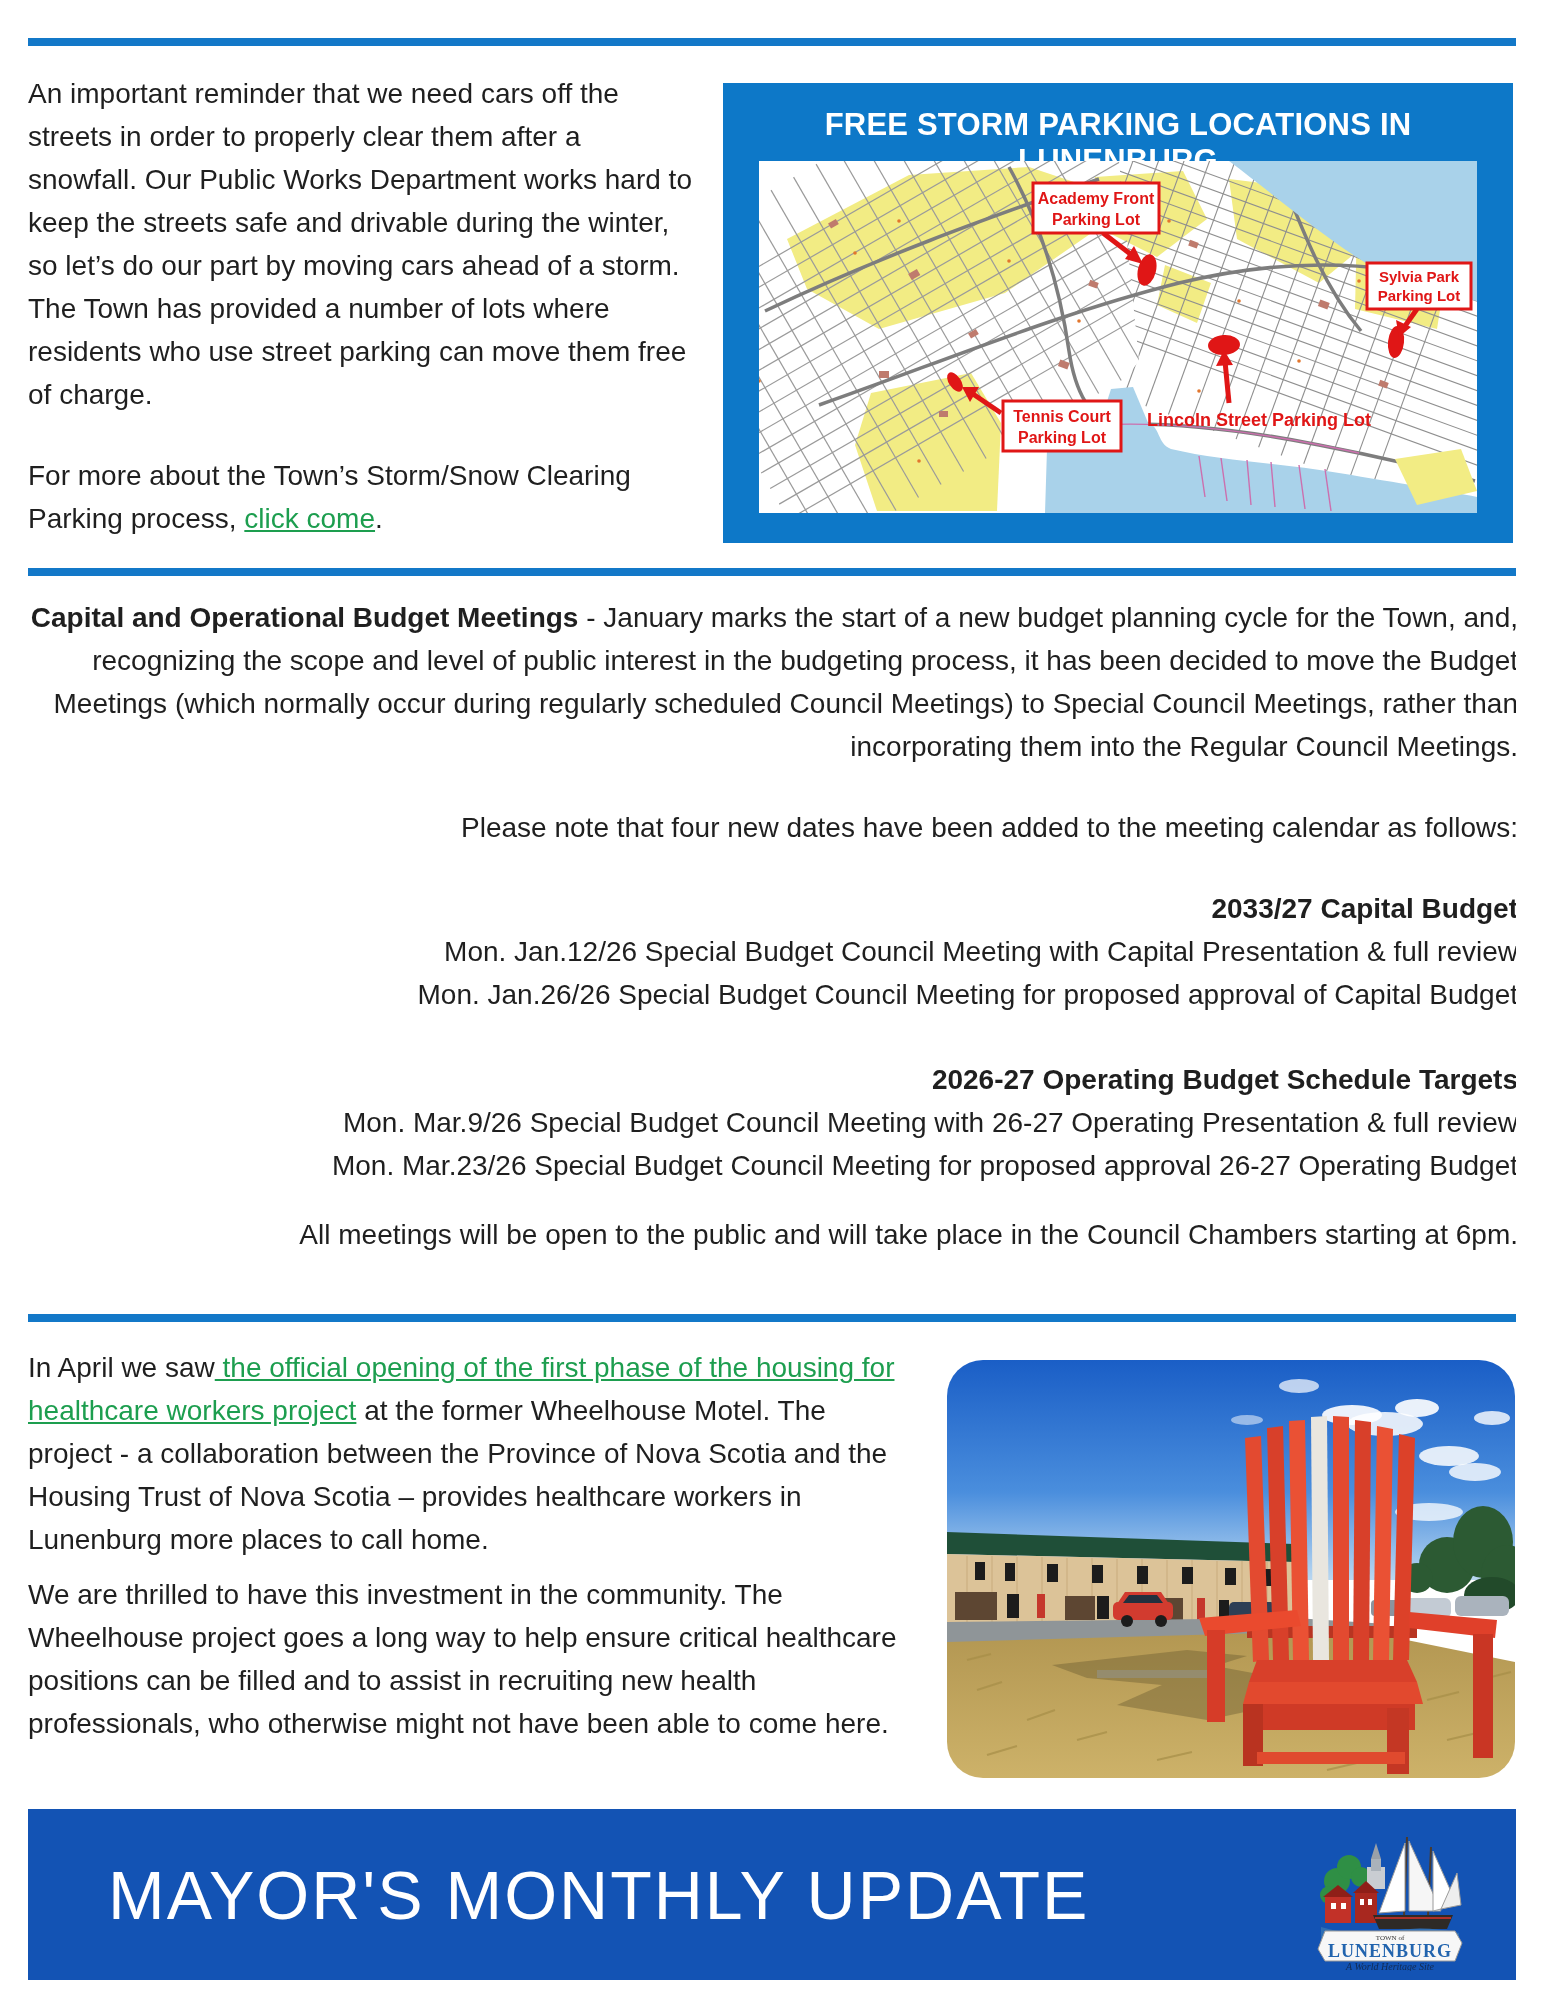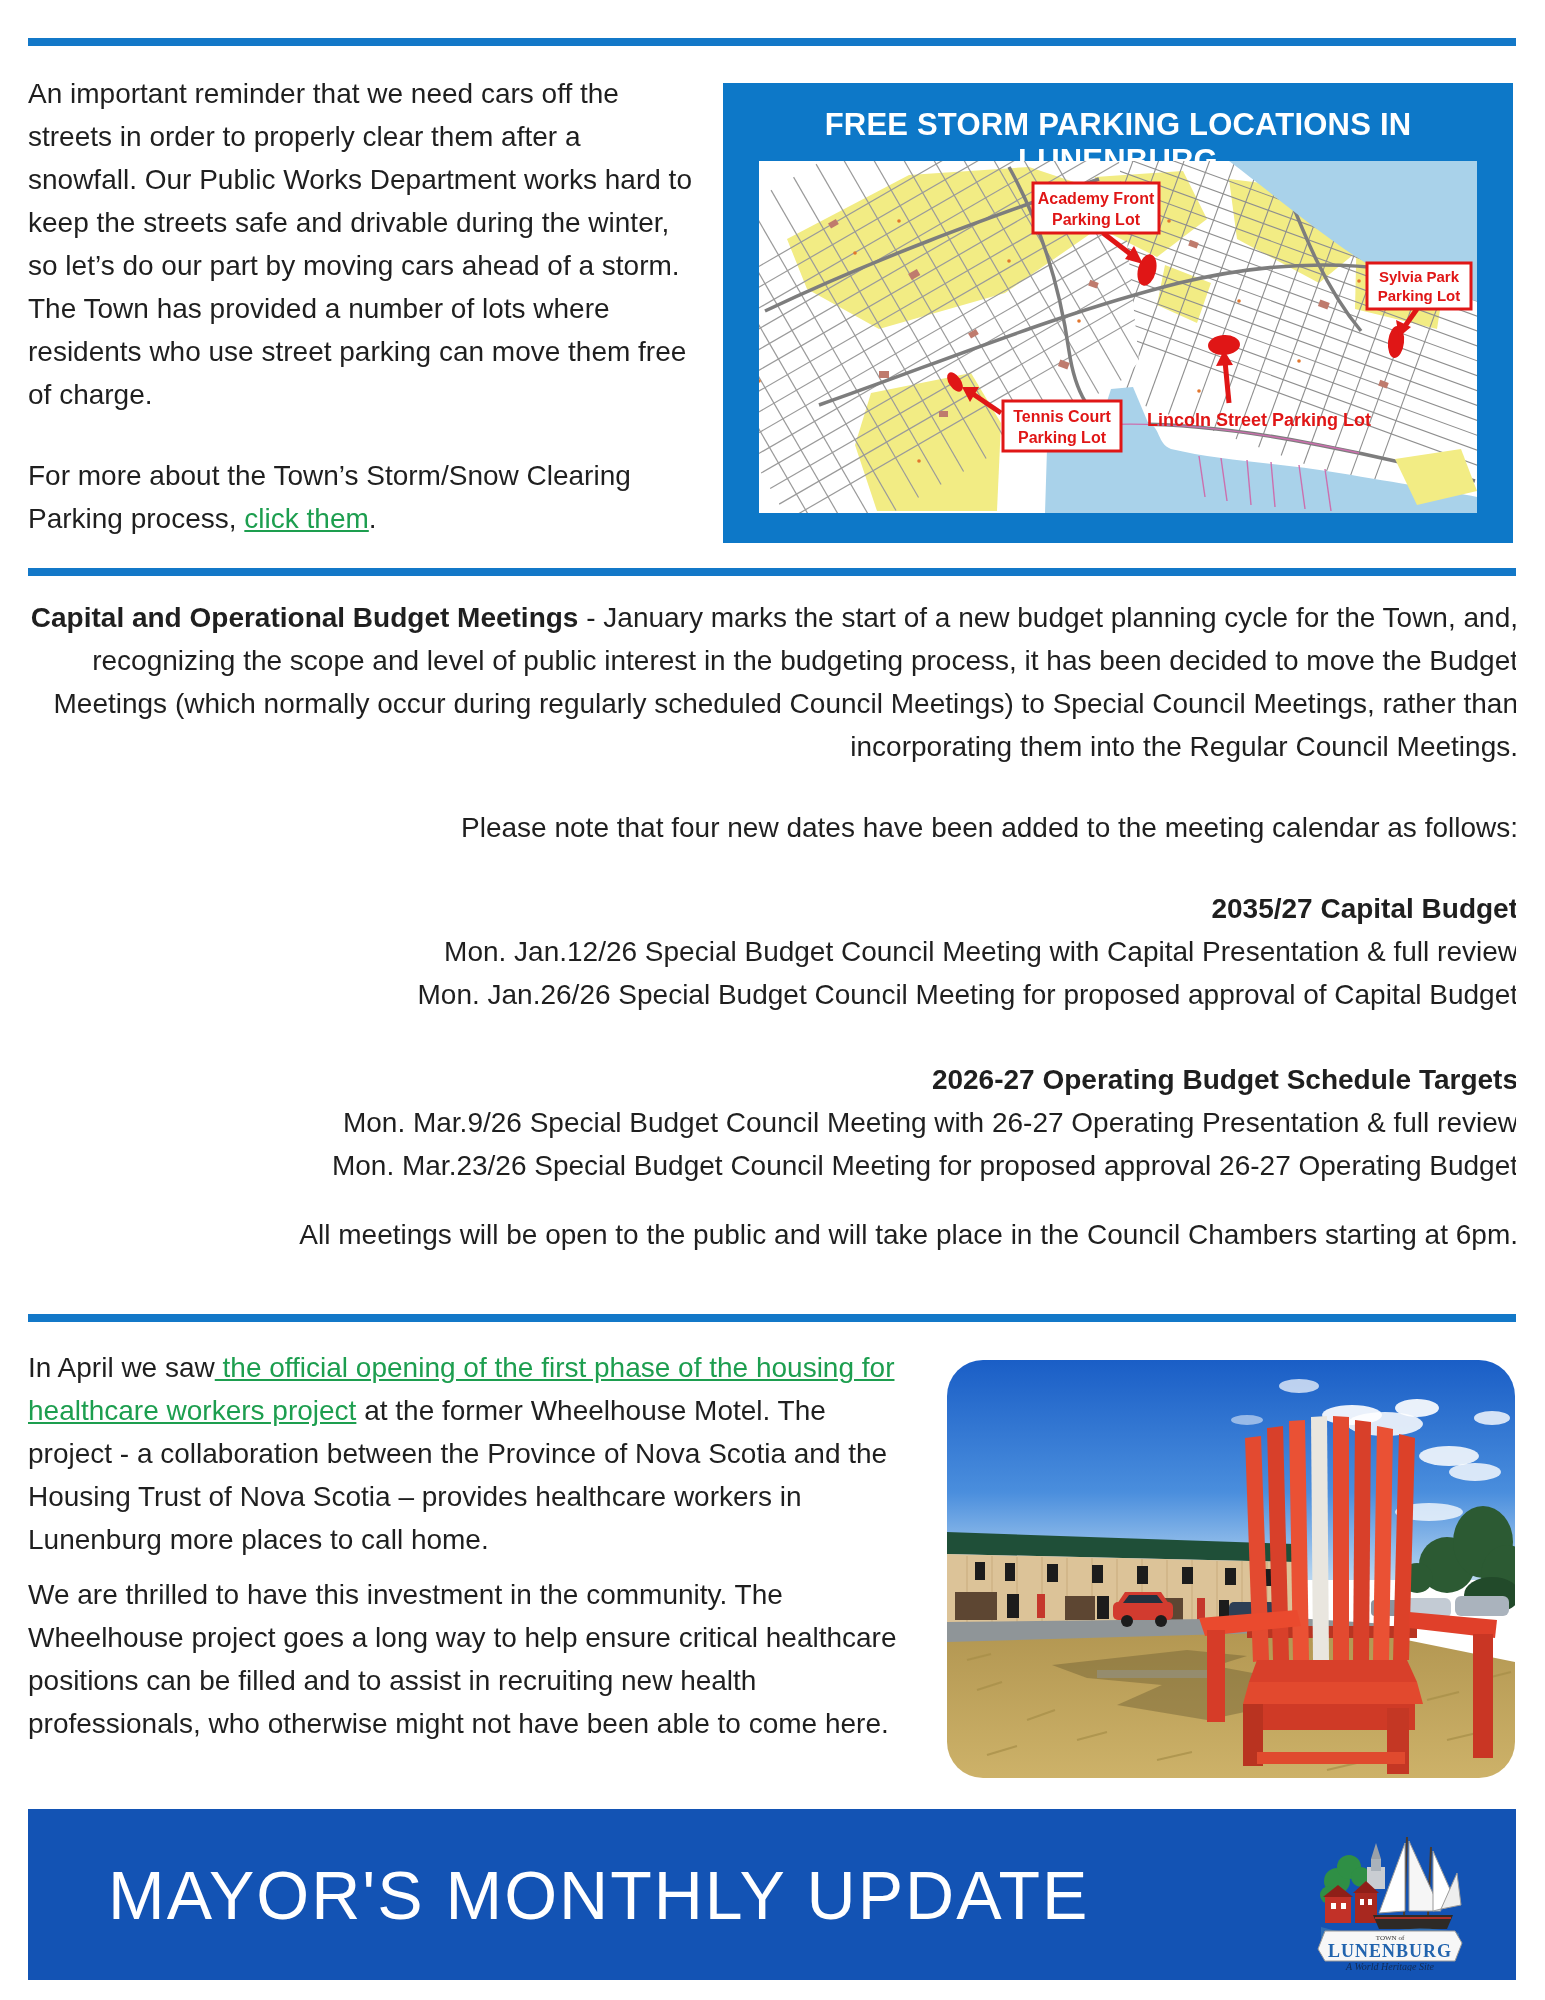--- a/index.html
+++ b/index.html
@@ -41,21 +41,21 @@
 </style>
 </head>
 <body>
 
 <div class="page">
 
   <div class="rule" style="top:38px;"></div>
 
   <div class="sec1-text body-text">
     <p><span>An important reminder that we need cars off the streets in order to properly clear them after a snowfall. Our Public Works Department works hard to keep the streets safe and drivable during the winter, so let’s do our part by moving cars ahead of  a storm. The Town has provided a number of lots where residents who use street parking can move them free of charge.</span></p>
-    <p class="p2"><span>For more about the Town’s Storm/Snow Clearing Parking process, </span><a class="green-link">click them</a><span>.</span></p>
+    <p class="p2"><span>For more about the Town’s Storm/Snow Clearing Parking process, </span><a class="green-link">click come</a><span>.</span></p>
   </div>
 
   <div class="map-card">
     <div class="map-title">FREE STORM PARKING LOCATIONS IN LUNENBURG</div>
     <div class="map-panel">
       <svg width="718" height="352" viewBox="0 0 718 352">
         <defs>
           <clipPath id="mapclip">
               <rect x="0" y="0" width="718" height="352"></rect>
             </clipPath>
@@ -241,21 +241,21 @@
       </svg>
     </div>
   </div>
 
   <div class="rule" style="top:568px;"></div>
 
   <div class="sec2-text body-text">
     <p><b>Capital and Operational Budget Meetings</b><span> - January marks the start of a new budget planning cycle for the Town, and, recognizing the scope and level of public interest in the budgeting process, it has been decided to move the Budget Meetings (which normally occur during regularly scheduled Council Meetings) to Special Council Meetings, rather than incorporating them into the Regular Council Meetings.</span></p>
     <p class="gap38">Please note that four new dates have been added to the meeting calendar as follows:</p>
     <p class="gap38">
-      <b>2035/27 Capital Budget</b><br>
+      <b>2033/27 Capital Budget</b><br>
       <span>Mon. Jan.12/26 Special Budget Council Meeting with Capital Presentation &amp; full review</span><br>
       <span>Mon. Jan.26/26 Special Budget Council Meeting for proposed approval of Capital Budget</span>
     </p>
     <p class="gap42">
       <b>2026-27 Operating Budget Schedule Targets</b><br>
       <span>Mon. Mar.9/26 Special Budget Council Meeting with 26-27 Operating Presentation &amp; full review</span><br>
       <span>Mon. Mar.23/26 Special Budget Council Meeting for proposed approval 26-27 Operating Budget</span>
     </p>
     <p class="gap26">
       <span>All meetings will be open to the public and will take place in the Council Chambers starting at 6pm.</span><br>

